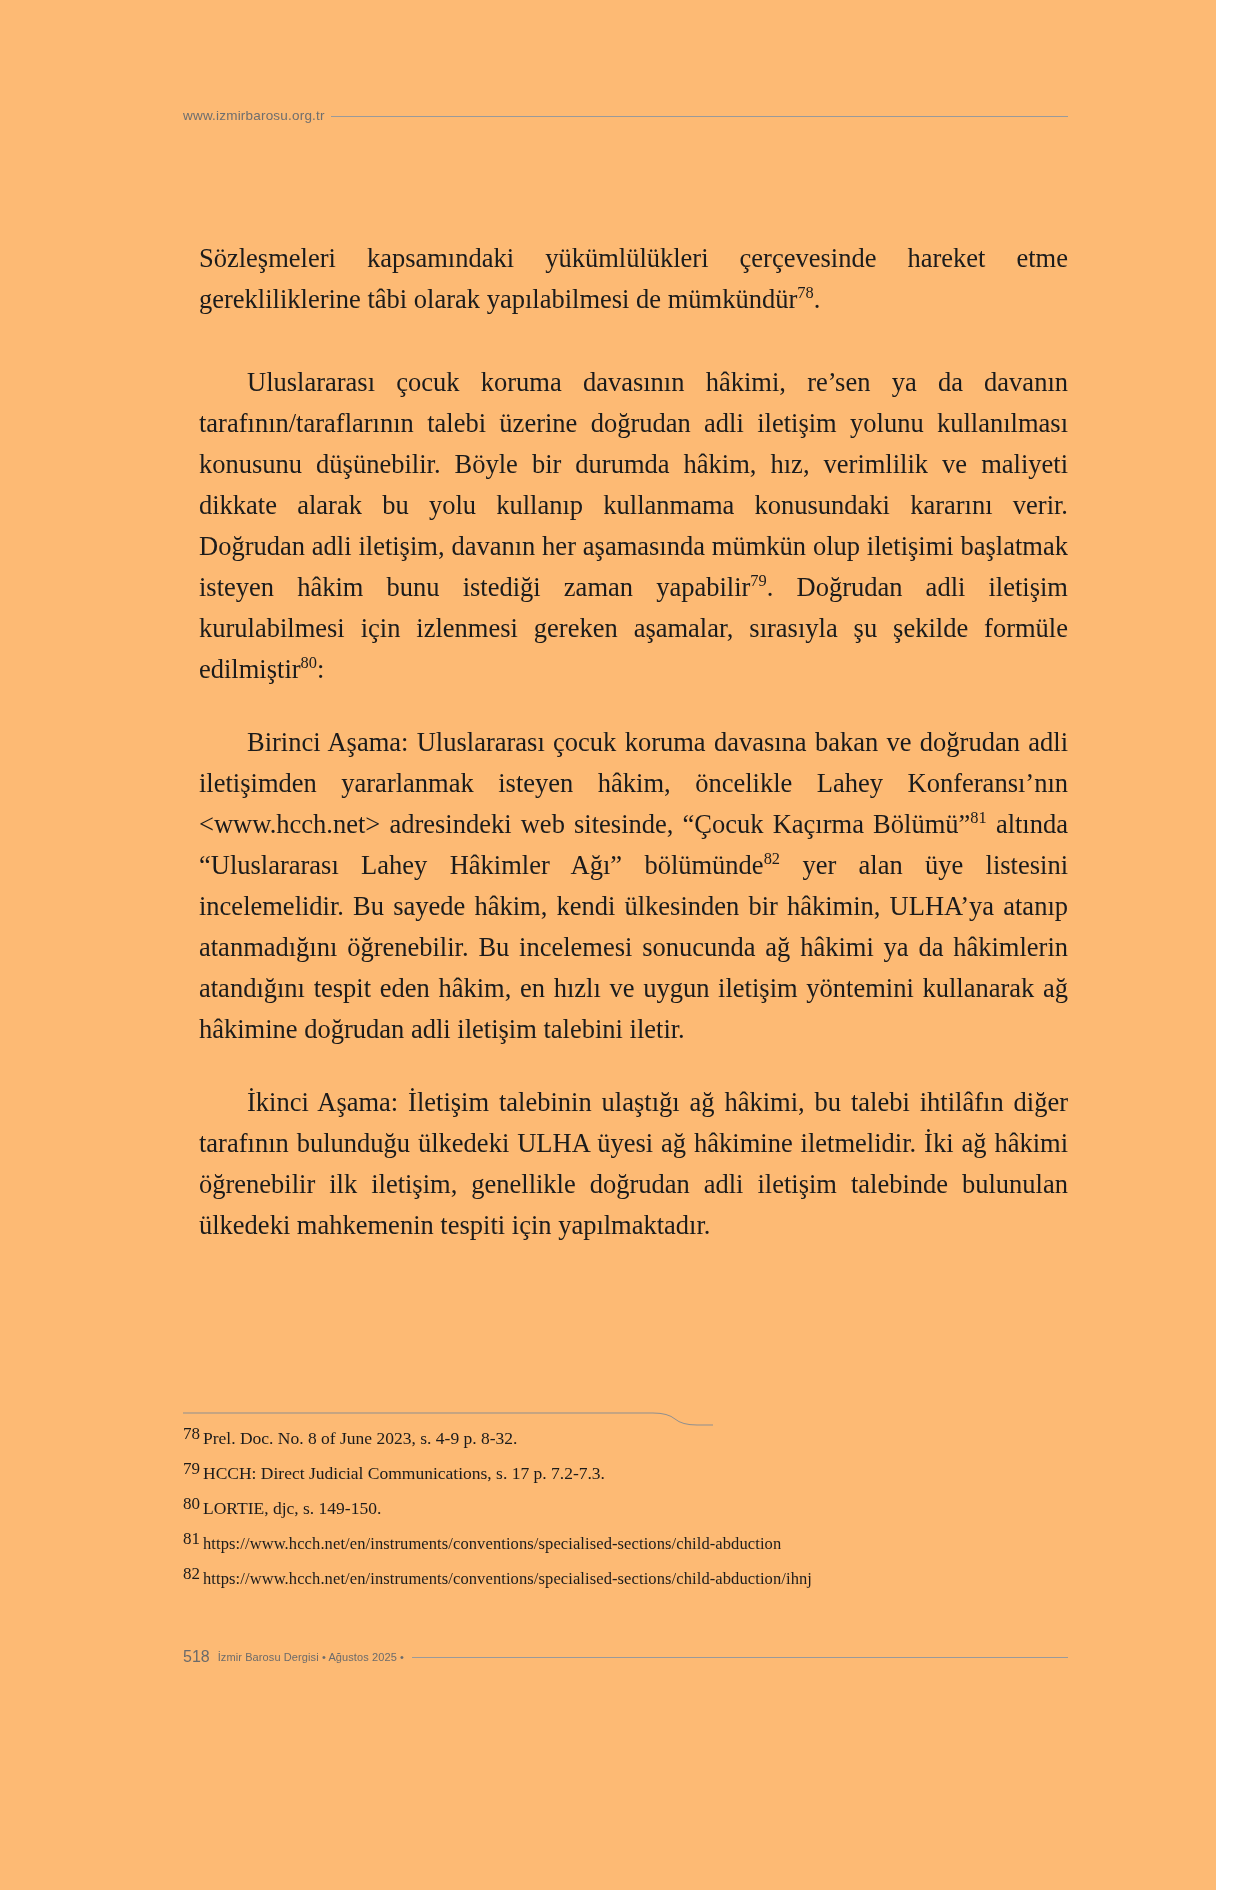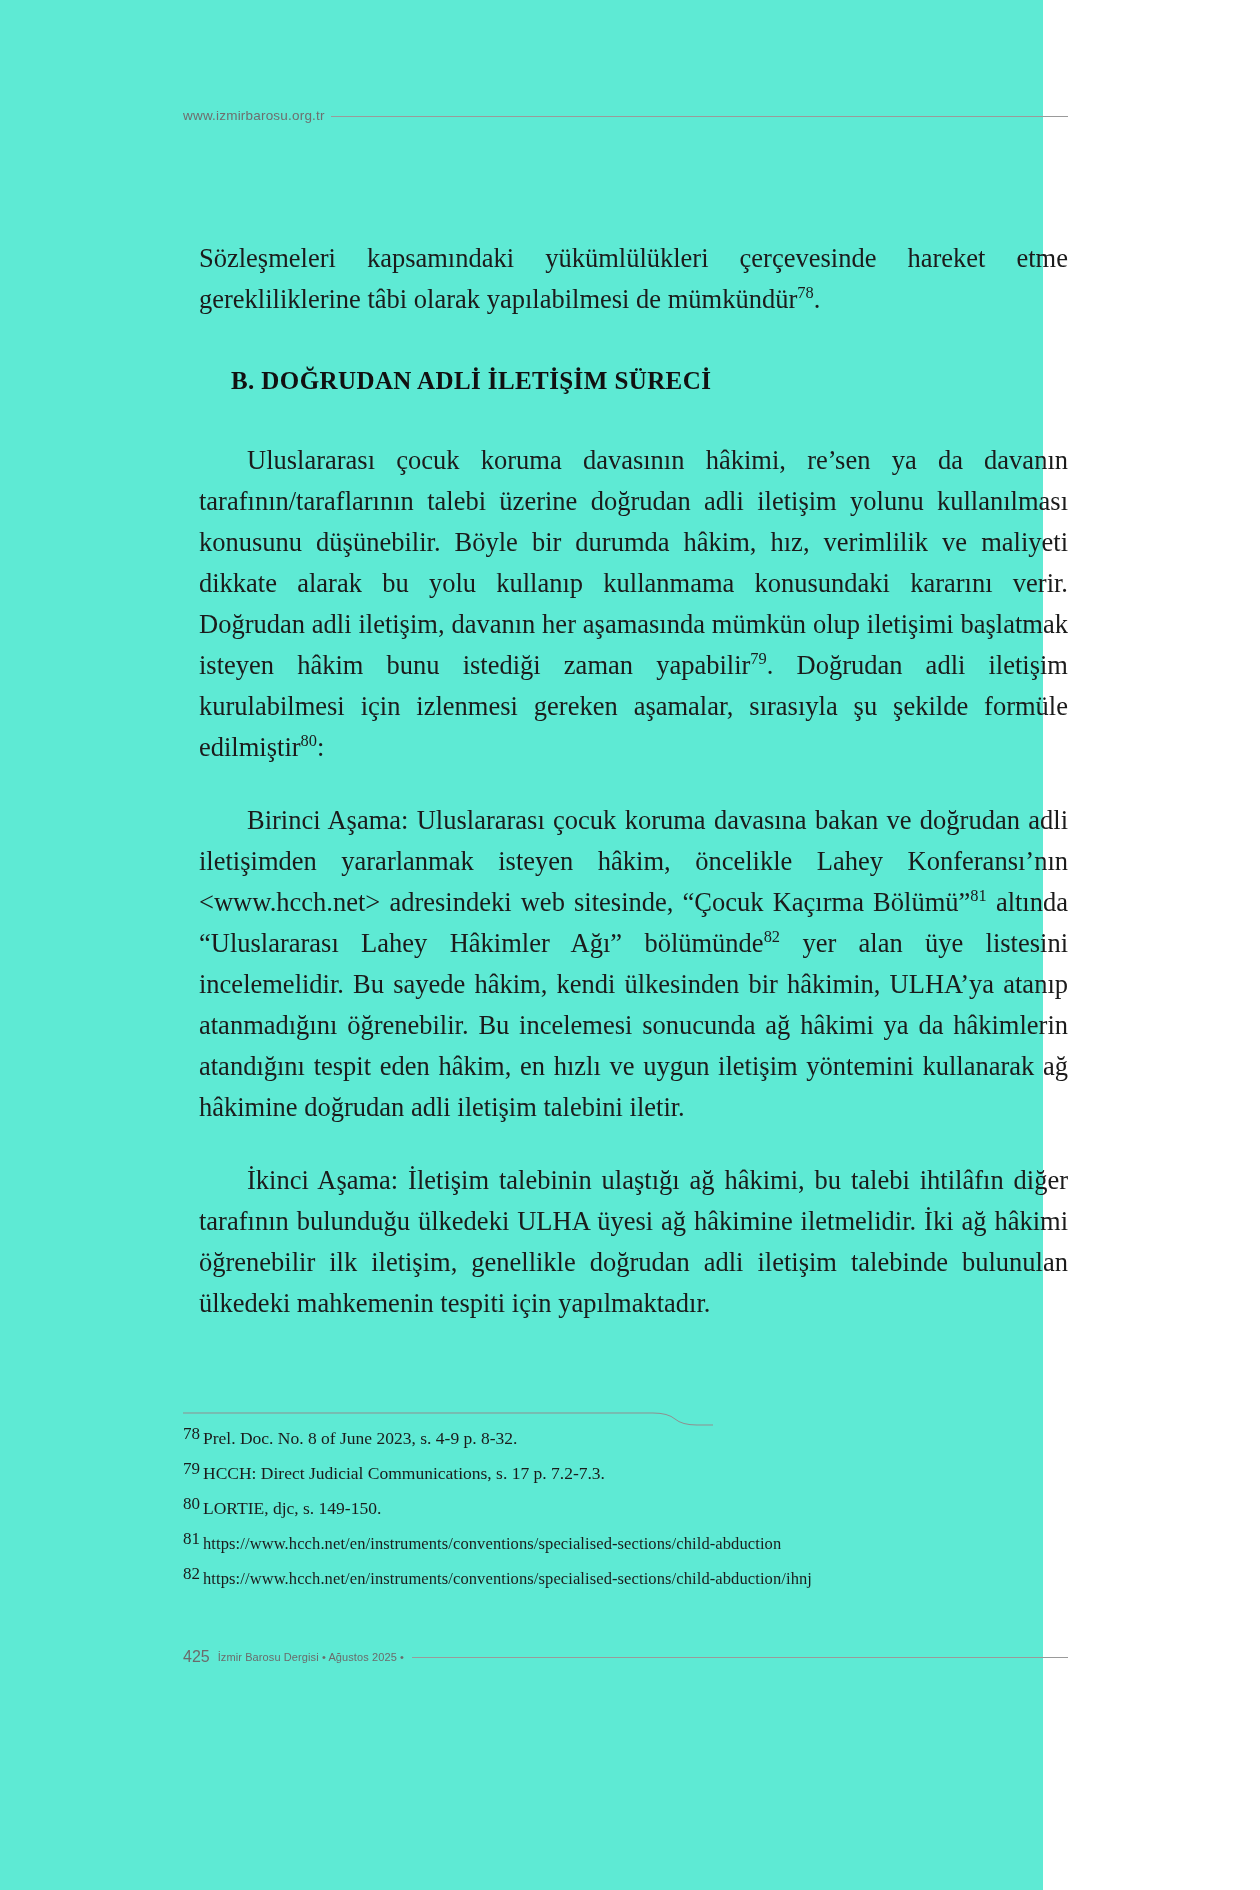--- a/index.html
+++ b/index.html
@@ -12,23 +12,23 @@
     height: 1890px;
     font-family: "Liberation Serif", serif;
     color: #1a1a1a;
     position: relative;
     overflow: hidden;
   }
 
   .page {
     position: absolute;
     left: 0; top: 0;
-    width: 1043px;
+    width: 1216px;
     height: 1890px;
-    background: #5eead4;
+    background: #fdba74;
   }
 
   
   .header {
     position: absolute;
     left: 183px;
     top: 104px;
     width: 885px;
     height: 22px;
     display: flex;
@@ -155,21 +155,20 @@
 
   <div class="header">
     <span class="header-url">www.izmirbarosu.org.tr</span>
     <span class="header-rule"></span>
   </div>
 
   <div class="content">
 
     <p class="body"><span>Sözleşmeleri kapsamındaki yükümlülükleri çerçevesinde hareket etme gerekliliklerine tâbi olarak yapılabilmesi de mümkündür</span><sup>78</sup><span>.</span></p>
 
-    <h2 class="section-heading">B. DOĞRUDAN ADLİ İLETİŞİM SÜRECİ</h2>
 
     <p class="body indent gap" style="margin-top:42px"><span>Uluslararası çocuk koruma davasının hâkimi, re’sen ya da davanın tarafının/taraflarının talebi üzerine doğrudan adli iletişim yolunu kullanılması konusunu düşünebilir. Böyle bir durumda hâkim, hız, verimlilik ve maliyeti dikkate alarak bu yolu kullanıp kullanmama konusundaki kararını verir. Doğrudan adli iletişim, davanın her aşamasında mümkün olup iletişimi başlatmak isteyen hâkim bunu istediği zaman yapabilir</span><sup>79</sup><span>. Doğrudan adli iletişim kurulabilmesi için izlenmesi gereken aşamalar, sırasıyla şu şekilde formüle edilmiştir</span><sup>80</sup><span>:</span></p>
 
     <p class="body indent gap" style="margin-top:32px"><span>Birinci Aşama: Uluslararası çocuk koruma davasına bakan ve doğrudan adli iletişimden yararlanmak isteyen hâkim, öncelikle Lahey Konferansı’nın &lt;www.hcch.net&gt; adresindeki web sitesinde, “Çocuk Kaçırma Bölümü”</span><sup>81</sup><span> altında “Uluslararası Lahey Hâkimler Ağı” bölümünde</span><sup>82</sup><span> yer alan üye listesini incelemelidir. Bu sayede hâkim, kendi ülkesinden bir hâkimin, ULHA’ya atanıp atanmadığını öğrenebilir. Bu incelemesi sonucunda ağ hâkimi ya da hâkimlerin atandığını tespit eden hâkim, en hızlı ve uygun iletişim yöntemini kullanarak ağ hâkimine doğrudan adli iletişim talebini iletir.</span></p>
 
     <p class="body indent gap" style="margin-top:32px">İkinci Aşama: İletişim talebinin ulaştığı ağ hâkimi, bu talebi ihtilâfın diğer tarafının bulunduğu ülkedeki ULHA üyesi ağ hâkimine iletmelidir. İki ağ hâkimi öğrenebilir ilk iletişim, genellikle doğrudan adli iletişim talebinde bulunulan ülkedeki mahkemenin tespiti için yapılmaktadır.</p>
 
   </div>
 
   <div class="footnote-sep">
@@ -180,18 +179,18 @@
 
   <div class="footnotes">
     <div class="footnote"><span class="fn-num">78</span><span class="fn-text">Prel. Doc. No. 8 of June 2023, s. 4-9 p. 8-32.</span></div>
     <div class="footnote"><span class="fn-num">79</span><span class="fn-text">HCCH: Direct Judicial Communications, s. 17 p. 7.2-7.3.</span></div>
     <div class="footnote"><span class="fn-num">80</span><span class="fn-text">LORTIE, djc, s. 149-150.</span></div>
     <div class="footnote url"><span class="fn-num">81</span><span class="fn-text">https://www.hcch.net/en/instruments/conventions/specialised-sections/child-abduction</span></div>
     <div class="footnote url"><span class="fn-num">82</span><span class="fn-text">https://www.hcch.net/en/instruments/conventions/specialised-sections/child-abduction/ihnj</span></div>
   </div>
 
   <div class="footer">
-    <span class="footer-page">425</span>
+    <span class="footer-page">518</span>
     <span class="footer-text">İzmir Barosu Dergisi • Ağustos 2025 •</span>
     <span class="footer-rule"></span>
   </div>
 
 </div>
 
 </body></html>

